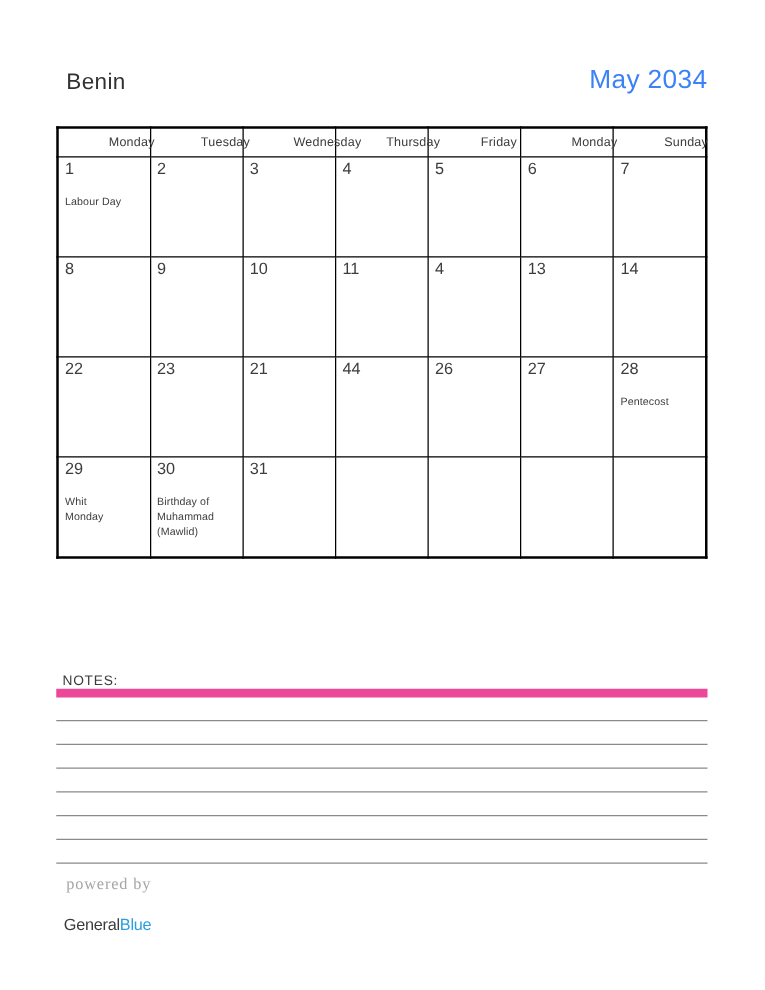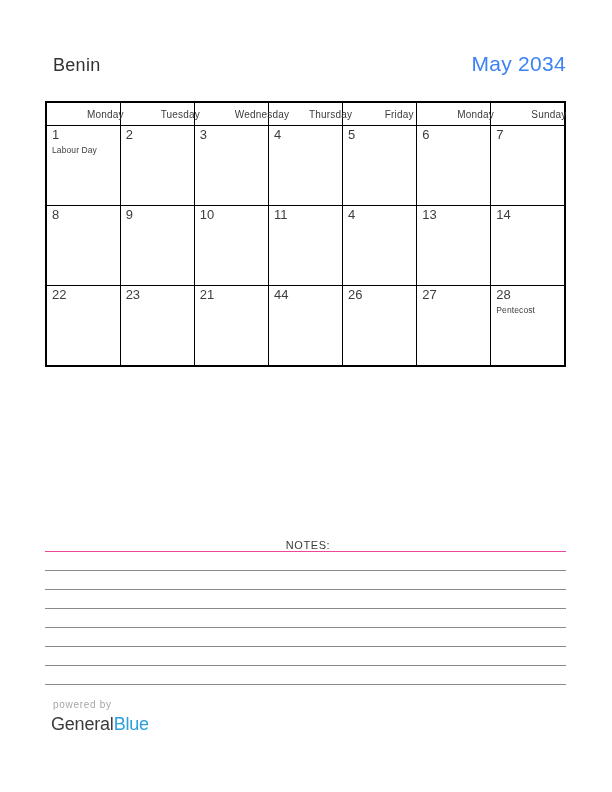--- a/index.html
+++ b/index.html
@@ -28,31 +28,31 @@
     letter-spacing: 0.2px;
     padding-left: 40px;
   }
   td.day-cell, td.empty-cell {
     height: 77px; border: 1px solid #000; vertical-align: top;
     padding: 2px 2px 0 5px;
   }
   .day-num { font-size: 13px; color: #3d3d3d; line-height: 1.15; }
   .holiday {
     font-size: 8.5px; color: #3d3d3d; max-width: 46px;
-    line-height: 1.4; margin-top: 2px; letter-spacing: 0.1px;
+    line-height: 1.4; margin-top: 13px; letter-spacing: 0.1px;
   }
 
   .notes { position: absolute; top: 535px; left: 45px; width: 521px; }
-  .notes-label-row { border-bottom: 1px solid #ec4899; padding: 0 0 3px 5px; height: 13px; text-align: center; }
+  .notes-label-row { border-bottom: 7px solid #ec4899; padding: 0 0 3px 5px; height: 13px; }
   .notes-label { font-size: 11px; color: #3b3b3b; letter-spacing: 0.6px; }
   .note-line { height: 18px; border-bottom: 1px solid #8a8a8a; }
 
   .footer { position: absolute; left: 51px; top: 699px; }
-  .powered { font-size: 10px; color: #a6a6a6; letter-spacing: 0.7px; padding-left: 2px; }
-  .brand { font-size: 18px; margin-top: 4px; color: #3b3b3b; letter-spacing: -0.2px; }
+  .powered { font-size: 13px; color: #a6a6a6; letter-spacing: 0.7px; padding-left: 2px; font-family: Liberation Serif, serif; }
+  .brand { font-size: 13px; margin-top: 17px; color: #3b3b3b; letter-spacing: -0.2px; }
   .brand .blue { color: #2b9fe1; }
 </style>
 </head>
 <body>
 
 <div class="header-row">
   <div class="title">Benin</div>
   <div class="month">May 2034</div>
 </div>
 
@@ -133,20 +133,37 @@
           <div class="day-num">26</div>
         </td>
         <td class="day-cell">
           <div class="day-num">27</div>
         </td>
         <td class="day-cell">
           <div class="day-num">28</div>
           <div class="holiday">Pentecost</div>
         </td>
       </tr>
+      <tr>
+        <td class="day-cell">
+          <div class="day-num">29</div>
+          <div class="holiday">Whit Monday</div>
+        </td>
+        <td class="day-cell">
+          <div class="day-num">30</div>
+          <div class="holiday">Birthday of Muhammad (Mawlid)</div>
+        </td>
+        <td class="day-cell">
+          <div class="day-num">31</div>
+        </td>
+        <td class="empty-cell"></td>
+        <td class="empty-cell"></td>
+        <td class="empty-cell"></td>
+        <td class="empty-cell"></td>
+      </tr>
     </tbody>
 </table>
 
 <div class="notes">
   <div class="notes-label-row">
     <span class="notes-label">NOTES:</span>
   </div>
   <div id="notes-lines">
       <div class="note-line"></div>
       <div class="note-line"></div>

